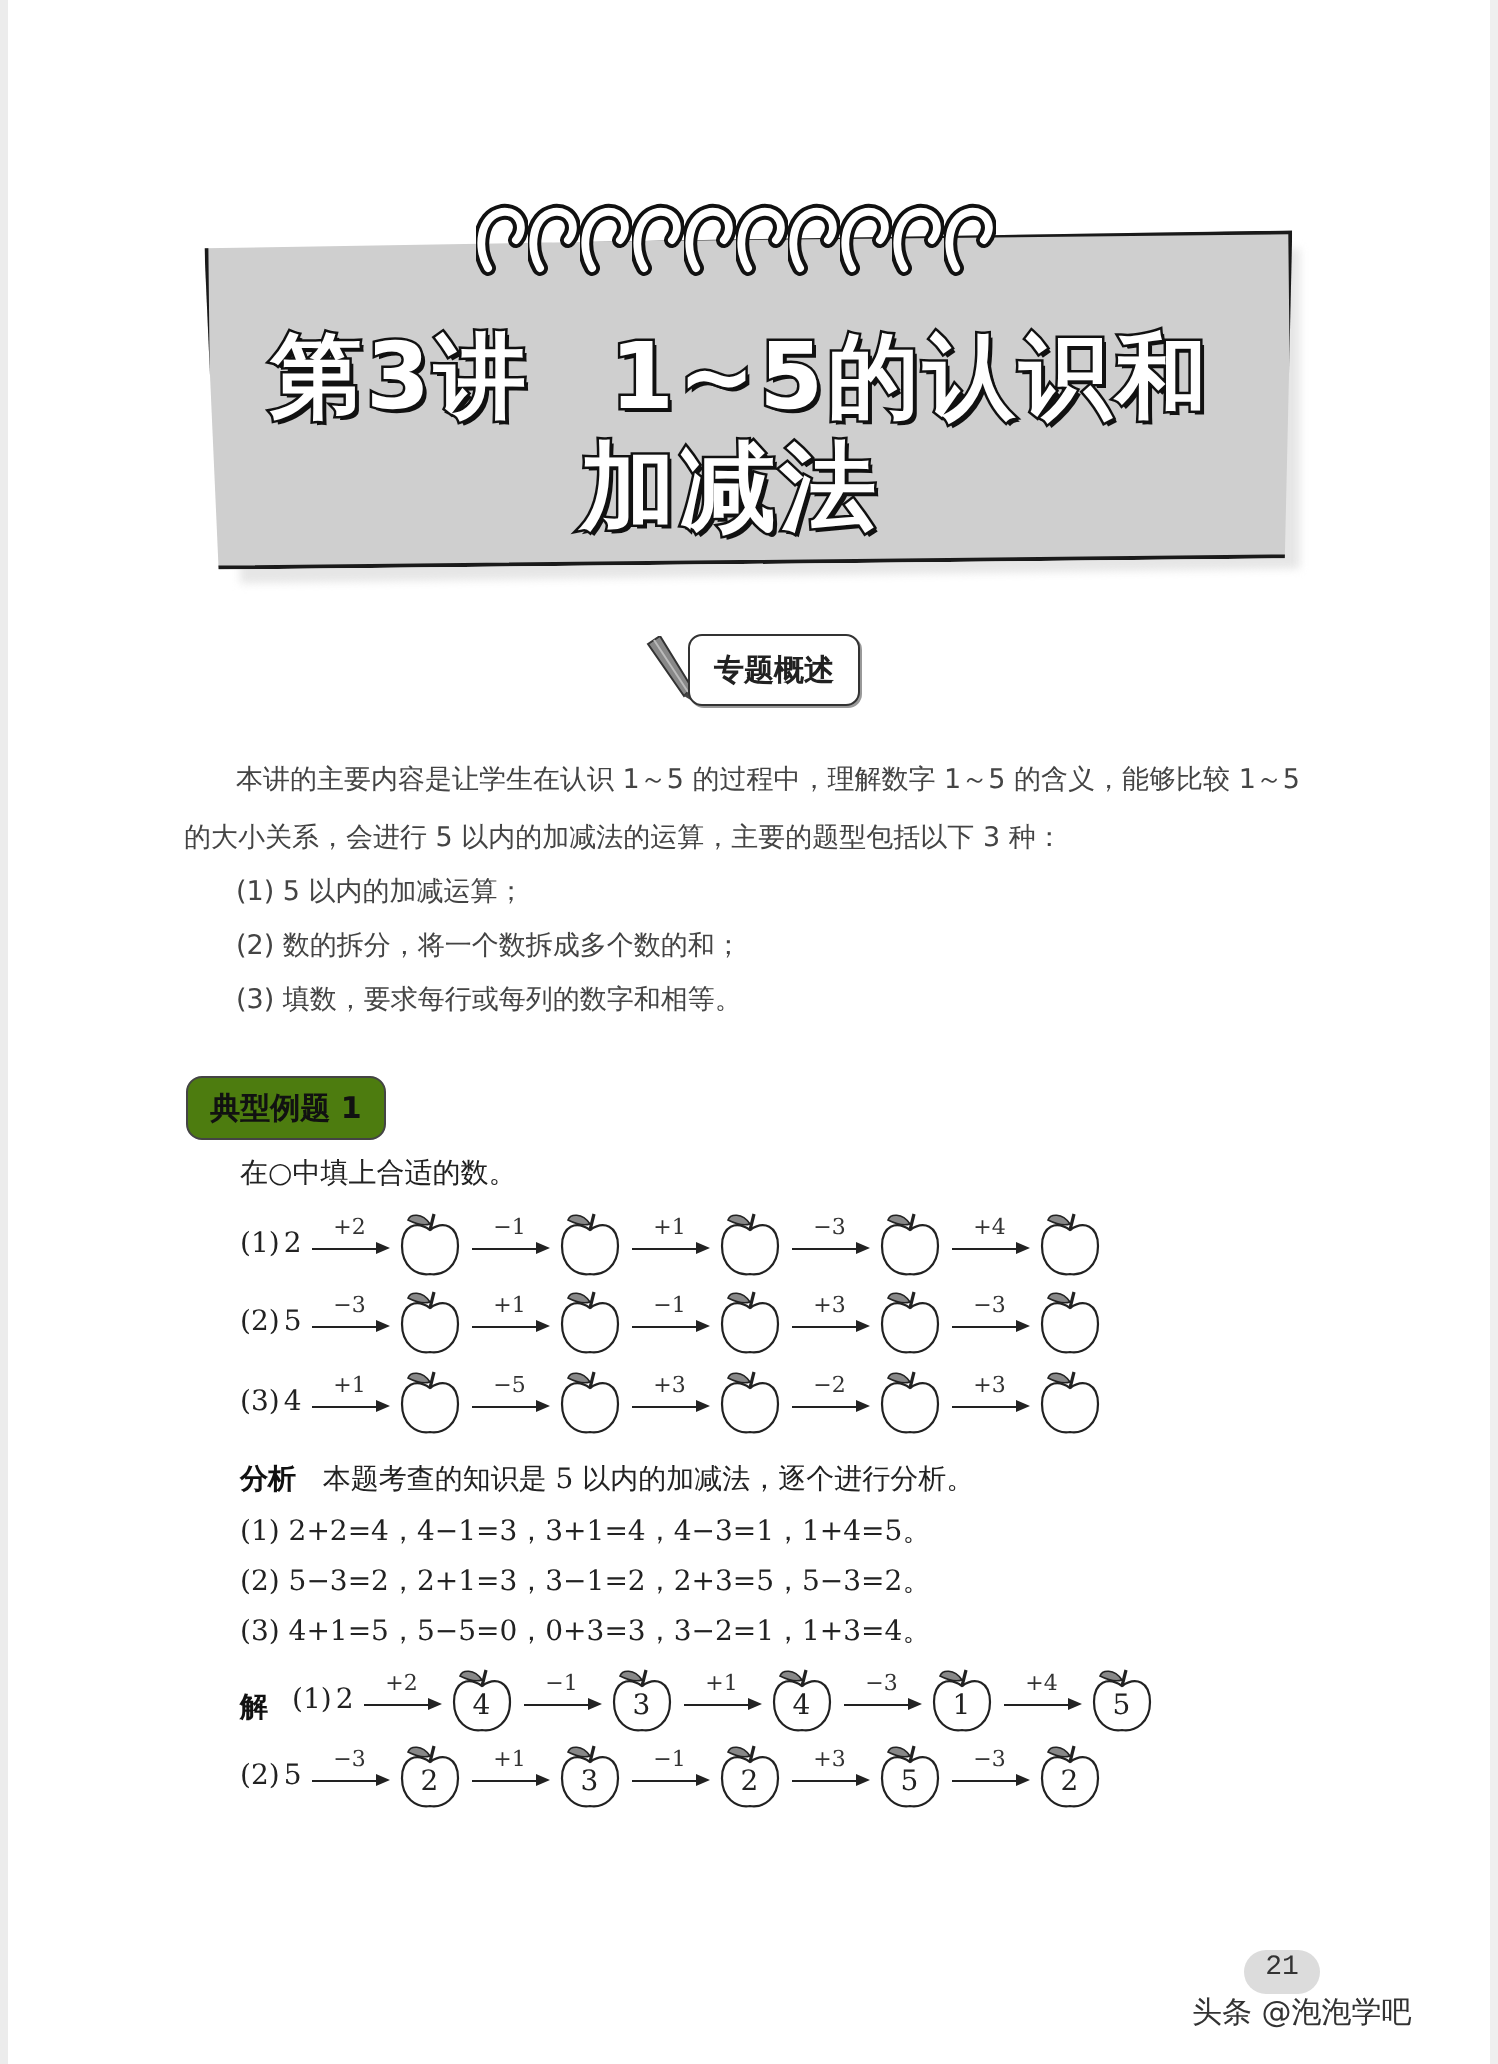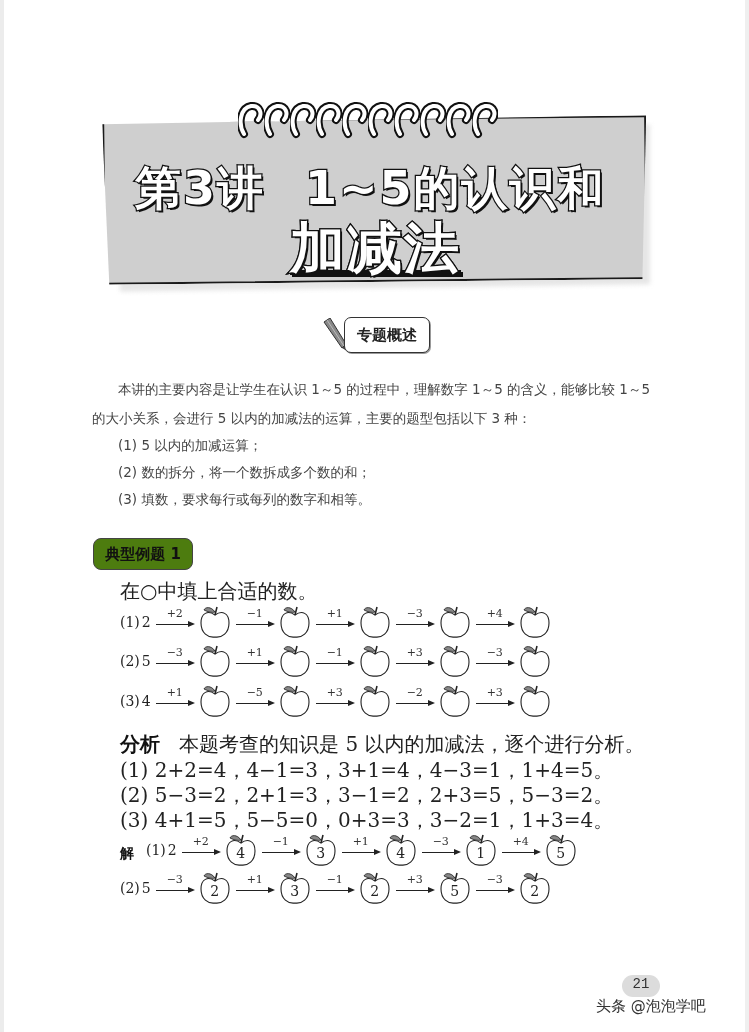--- a/index.html
+++ b/index.html
@@ -28,21 +28,21 @@
   .spiral svg { position: absolute; left: 0; top: 0; }
   .title-line1, .title-line2 {
     position: absolute; font-family: "DejaVu Sans", "Liberation Sans", sans-serif;
     font-weight: bold; color: #ffffff; letter-spacing: 2px;
     -webkit-text-stroke: 2.5px #111;
     paint-order: stroke fill;
     text-shadow: 2px 2px 0 #111;
   }
   .title-line1 { left: 135px; top: 158px; font-size: 46px; white-space: nowrap; }
   .title-line1 .gap { display: inline-block; width: 40px; }
-  .title-line2 { left: 290px; top: 212px; font-size: 55px; text-decoration: underline; }
+  .title-line2 { left: 290px; top: 212px; font-size: 48px; }
 
   
   .pencil { position: absolute; left: 320px; top: 318px; }
   .section-box {
     position: absolute; left: 344px; top: 317px; width: 84px; height: 34px;
     border: 1.5px solid #333; border-radius: 7px; background: #fff;
     box-shadow: 1px 1px 0 #999;
     display: flex; align-items: center; justify-content: center;
     font-family: "DejaVu Sans", "Liberation Sans", sans-serif; font-weight: bold; font-size: 15px; color: #222; text-align: right;
   }
@@ -53,21 +53,21 @@
   }
 
   
   .example-box {
     position: absolute; left: 93px; top: 538px; width: 98px; height: 30px;
     border: 1.5px solid #444; border-radius: 8px; background: #4d7c0f;
     display: flex; align-items: center; justify-content: center;
     font-family: "DejaVu Sans", "Liberation Sans", sans-serif; font-weight: bold; font-size: 15px; color: #111;
   }
 
-  .q-text { position: absolute; font-size: 20px; color: #222; white-space: nowrap; }
+  .q-text { position: absolute; font-size: 14px; color: #222; white-space: nowrap; }
 
   .chain { position: absolute; display: flex; align-items: center; height: 36px; }
   .chain .label { font-size: 14px; color: #222; white-space: nowrap; margin-right: 2px; }
   .chain .start { font-size: 14px; color: #222; margin-right: 2px; }
   .arrow { position: relative; width: 40px; height: 30px; margin: 0 2px; }
   .arrow .op { position: absolute; top: 0; left: 0; width: 100%; text-align: center; font-size: 11px; color: #333; }
   .arrow .line { position: absolute; left: 1px; right: 6px; top: 17px; height: 1px; background: #222; }
   .arrow .head {
     position: absolute; right: 0; top: 14px; width: 0; height: 0;
     border-left: 7px solid #222; border-top: 3.5px solid transparent; border-bottom: 3.5px solid transparent;

